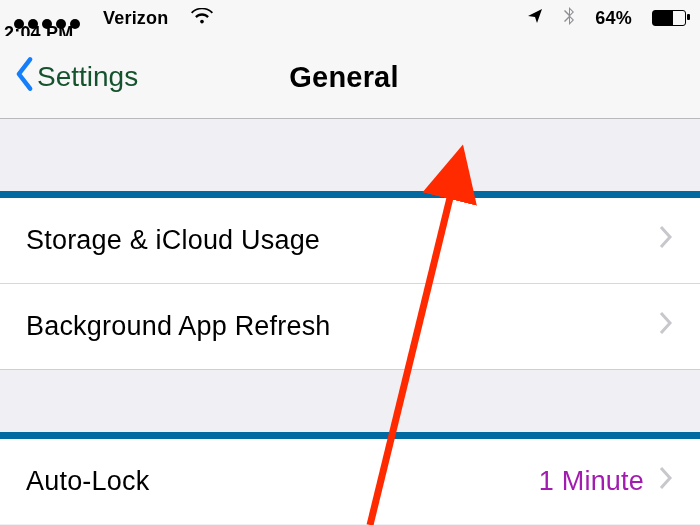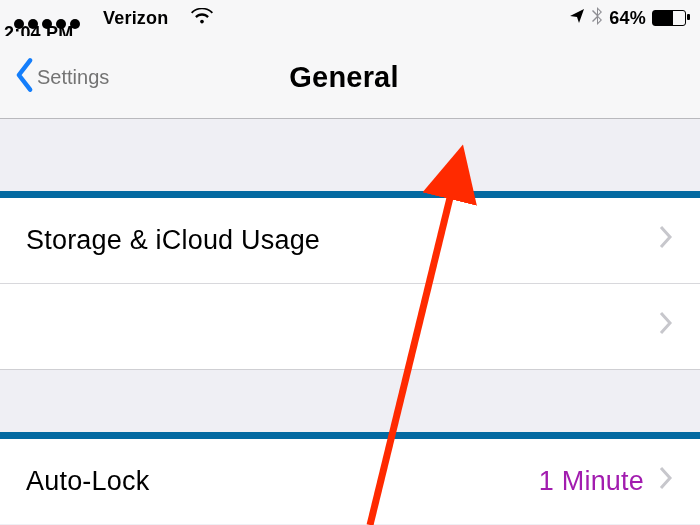--- a/index.html
+++ b/index.html
@@ -18,37 +18,37 @@
     display:flex;align-items:center;
     font-size:18px;font-weight:600;
     padding:0 14px;
     position:relative;
     letter-spacing:0.2px;
   }
   .status-left{display:flex;align-items:flex-end;gap:23px;}
   .signal-dots{display:flex;gap:4px;}
   .signal-dots span{width:10px;height:10px;border-radius:50%;background:#000;}
   .status-center{position:absolute;left:4px;right:0;text-align:left;pointer-events:none;margin-top:31px;}
-  .status-right{margin-left:auto;display:flex;align-items:center;gap:6px;}
+  .status-right{margin-left:auto;display:flex;align-items:center;gap:20px;}
   .battery{
     width:32px;height:14px;border:1.6px solid #000;border-radius:3px;position:relative;display:inline-block;
   }
   .battery::after{content:"";position:absolute;right:-5px;top:3px;width:3px;height:6px;background:#000;border-radius:1px;}
   .battery i{display:block;height:100%;background:#000;width:64%;}
 
   
   .nav-bar{
     height:82px;
     background:#f7f7f8;
     border-bottom:1px solid #b9b9bd;
     display:flex;align-items:center;
     position:relative;
     padding:0 14px;
   }
-  .back-btn{display:flex;align-items:center;color:#737373;font-size:20px;gap:2px;}
+  .back-btn{display:flex;align-items:center;color:#14532d;font-size:28px;gap:2px;}
   .back-btn svg{width:21px;height:36px;}
   .nav-title{position:absolute;left:0;right:12px;text-align:center;font-size:29px;font-weight:700;letter-spacing:0.2px;pointer-events:none;}
 
   
   .group-gap{height:72px;}
   .group-gap.short{height:62px;}
   .cell{
     background:#fff;height:85px;padding:0 26px;
     display:flex;align-items:center;
     font-size:27px;letter-spacing:0.2px;
@@ -119,20 +119,21 @@
   <div class="cell">
     <span class="label">Storage &amp; iCloud Usage</span>
     <span class="spacer"></span>
     <span class="chevron">
       <svg viewBox="0 0 16 26">
           <polyline points="3,3 12,13 3,23"></polyline>
         </svg>
     </span>
   </div>
   <div class="cell">
+    <span class="label">Background App Refresh</span>
     <span class="spacer"></span>
     <span class="chevron">
       <svg viewBox="0 0 16 26">
           <polyline points="3,3 12,13 3,23"></polyline>
         </svg>
     </span>
   </div>
 </div>
 
 <div class="group-gap short"></div>

